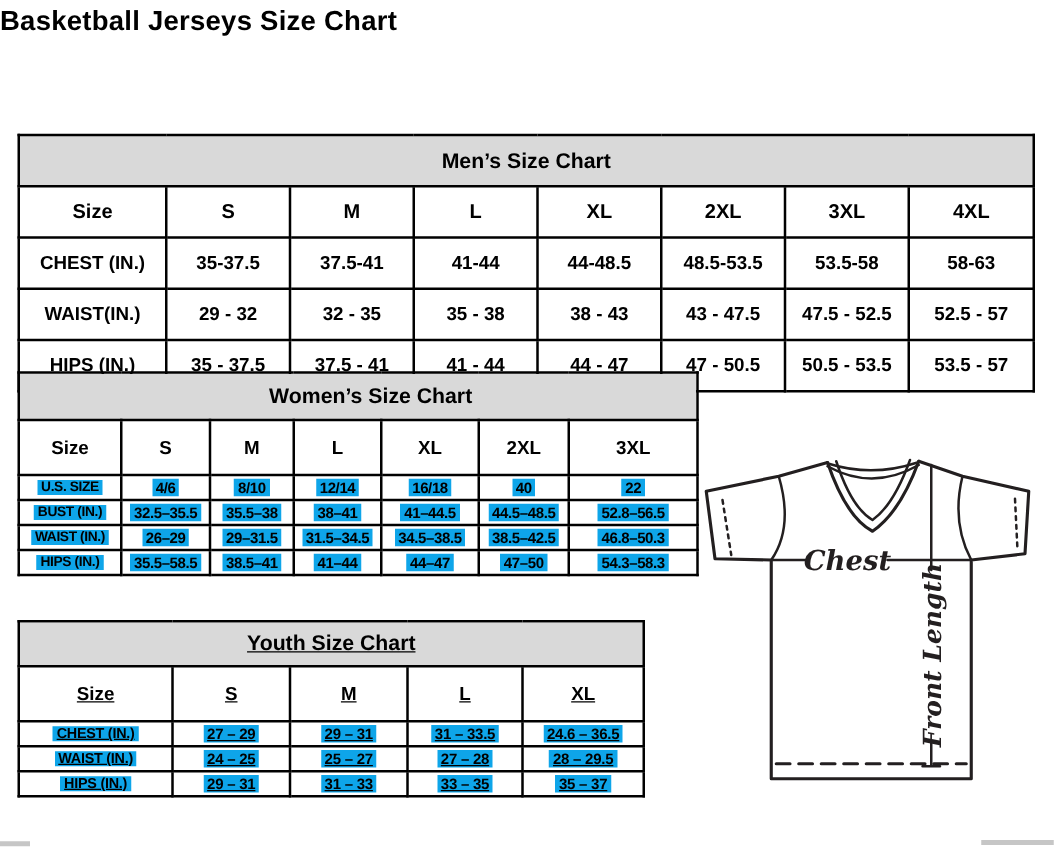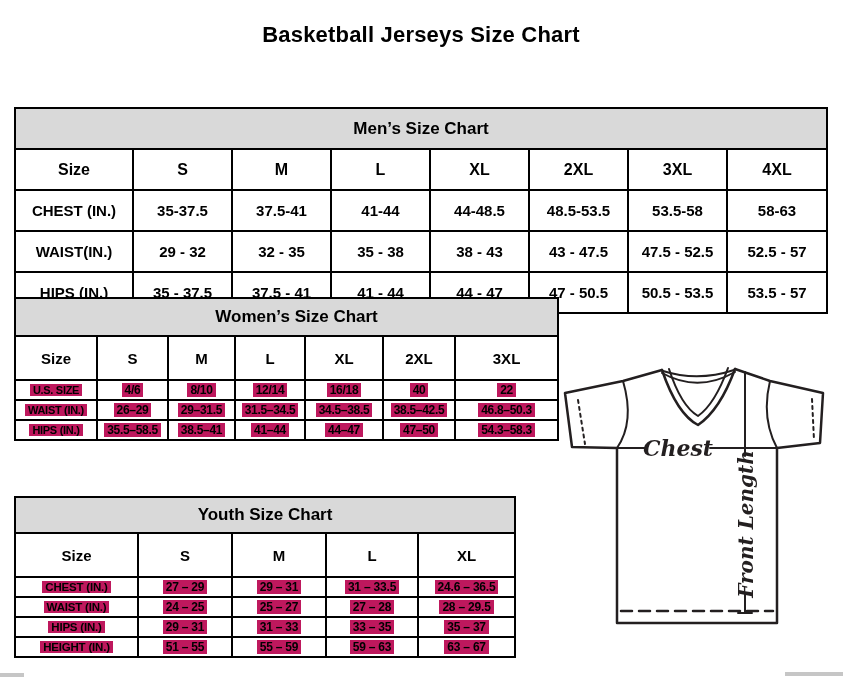--- a/index.html
+++ b/index.html
@@ -1,22 +1,22 @@
 <!DOCTYPE html>
 <html style="--header-bg: #d9d9d9; --border-color: #000000; --diagram-line: #231f20; --scrollbar-color: #c6c6c6;"><head>
 <meta charset="utf-8">
 <style>
   html,body{margin:0;padding:0;}
   body{
     width:843px;height:679px;position:relative;overflow:hidden;
     background:#ffffff;font-family:"Liberation Sans",sans-serif;color:#000;
   }
   .page-title{
-    position:absolute;top:4px;left:0;width:806px;margin:18px;
-    text-align:center;font-size:22px;font-weight:bold;letter-spacing:0.2px;
+    position:absolute;top:4px;left:0;width:806px;margin:0;
+    text-align:left;font-size:22px;font-weight:bold;letter-spacing:0.2px;
   }
   table.size-table{
     position:absolute;border-collapse:collapse;table-layout:fixed;
   }
   .size-table th,.size-table td{
     border:2px solid var(--border-color);text-align:center;vertical-align:middle;
     font-weight:bold;padding:0;overflow:hidden;white-space:nowrap;
   }
   .size-table .title-cell{background:var(--header-bg);}
   
@@ -24,27 +24,27 @@
   .mens .title-cell{height:39px;font-size:17px;}
   .mens tr.hdr th{height:39px;font-size:16px;}
   .mens tr.row th,.mens tr.row td{height:39px;font-size:15px;}
   
   .womens{left:14px;top:297px;width:543px;}
   .womens .title-cell{height:36px;font-size:17px;padding-left:20px;}
   .womens tr.hdr th{height:42px;font-size:15px;}
   .womens tr.row th,.womens tr.row td{height:18px;font-size:12px;letter-spacing:-0.3px;}
   .womens tr.row th{font-size:11px;}
   
-  .youth{left:14px;top:496px;width:500px;}
+  .youth{left:14px;top:496px;width:500px;text-decoration:underline;}
   .youth .title-cell{height:34px;font-size:17px;}
   .youth tr.hdr th{height:42px;font-size:15px;}
   .youth tr.row th,.youth tr.row td{height:18px;font-size:12px;letter-spacing:-0.2px;}
   .youth tr.row th{font-size:11.5px;}
   
-  .womens tr.row .val,.youth tr.row .val{background:#be185d;padding:0 3px;}
+  .womens tr.row .val,.youth tr.row .val{background:#0ea5e9;padding:0 3px;}
   
   .diagram{position:absolute;left:557px;top:360px;width:286px;height:300px;}
   .diagram .ln{fill:none;stroke:var(--diagram-line);stroke-linejoin:round;stroke-linecap:round;}
   .diagram-text{
     font-family:"DejaVu Serif",serif;font-style:italic;font-weight:bold;
     fill:var(--diagram-line);
   }
   
   .scroll-frag{position:absolute;height:4px;background:var(--scrollbar-color);}
   .scroll-frag.left{left:0;top:673px;width:24px;}
@@ -141,20 +141,29 @@
         <tr class="row">
           <th><span class="val">U.S. SIZE</span></th>
           <td><span class="val">4/6</span></td>
           <td><span class="val">8/10</span></td>
           <td><span class="val">12/14</span></td>
           <td><span class="val">16/18</span></td>
           <td><span class="val">40</span></td>
           <td><span class="val">22</span></td>
         </tr>
         <tr class="row">
+          <th><span class="val">BUST (IN.)</span></th>
+          <td><span class="val">32.5–35.5</span></td>
+          <td><span class="val">35.5–38</span></td>
+          <td><span class="val">38–41</span></td>
+          <td><span class="val">41–44.5</span></td>
+          <td><span class="val">44.5–48.5</span></td>
+          <td><span class="val">52.8–56.5</span></td>
+        </tr>
+        <tr class="row">
           <th><span class="val">WAIST (IN.)</span></th>
           <td><span class="val">26–29</span></td>
           <td><span class="val">29–31.5</span></td>
           <td><span class="val">31.5–34.5</span></td>
           <td><span class="val">34.5–38.5</span></td>
           <td><span class="val">38.5–42.5</span></td>
           <td><span class="val">46.8–50.3</span></td>
         </tr>
         <tr class="row">
           <th><span class="val">HIPS (IN.)</span></th>
@@ -200,27 +209,20 @@
           <td><span class="val">25 – 27</span></td>
           <td><span class="val">27 – 28</span></td>
           <td><span class="val">28 – 29.5</span></td>
         </tr>
         <tr class="row">
           <th><span class="val">HIPS (IN.)</span></th>
           <td><span class="val">29 – 31</span></td>
           <td><span class="val">31 – 33</span></td>
           <td><span class="val">33 – 35</span></td>
           <td><span class="val">35 – 37</span></td>
-        </tr>
-        <tr class="row">
-          <th><span class="val">HEIGHT (IN.)</span></th>
-          <td><span class="val">51 – 55</span></td>
-          <td><span class="val">55 – 59</span></td>
-          <td><span class="val">59 – 63</span></td>
-          <td><span class="val">63 – 67</span></td>
         </tr>
       </tbody>
     </table>
 
   <svg class="diagram" viewBox="0 0 286 300">
     <g class="ln">
       <path stroke-width="2.5" d="M105,10 L66,21 L8,33 L15,87 L60,88 L60,263 L220,263 L220,88 L263,83 L266,33 L213,21 L178,9"></path>
       <path stroke-width="2" d="M66,21 Q78,62 60,88"></path>
       <path stroke-width="2" d="M213,21 Q204,58 220,88"></path>
       <path stroke-width="2.5" d="M105,10 Q120,54 141,65 Q163,50 178,9"></path>

